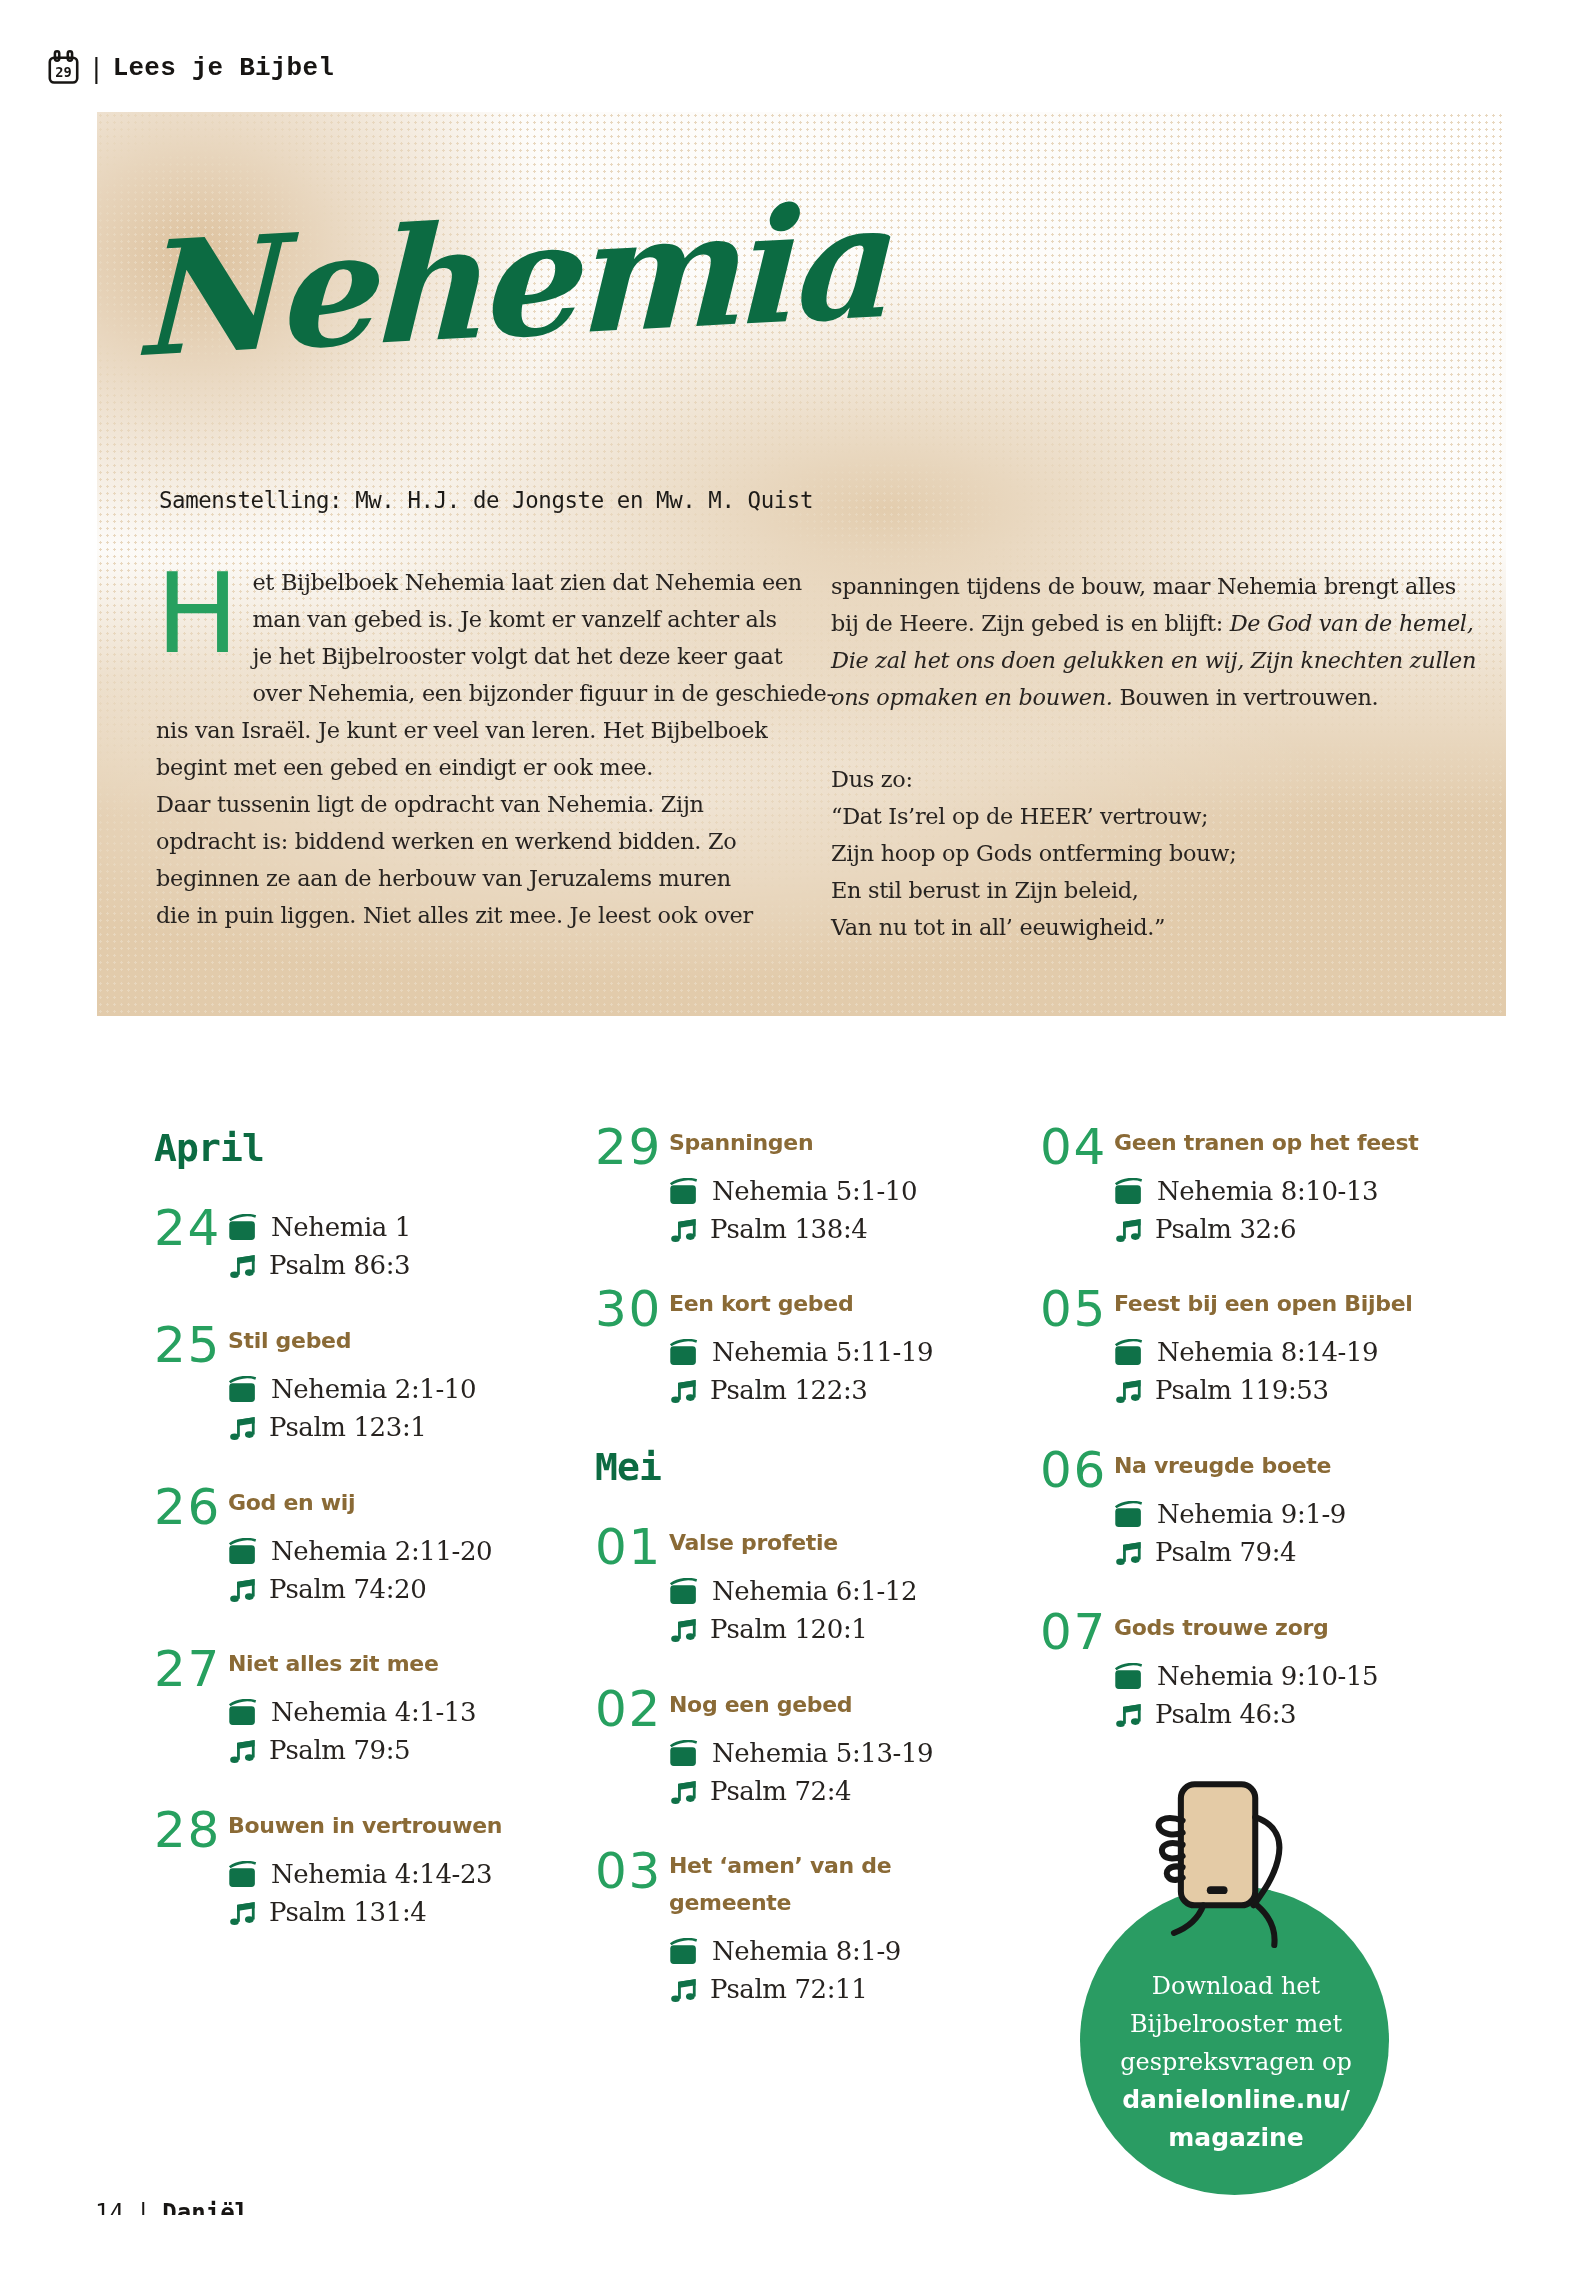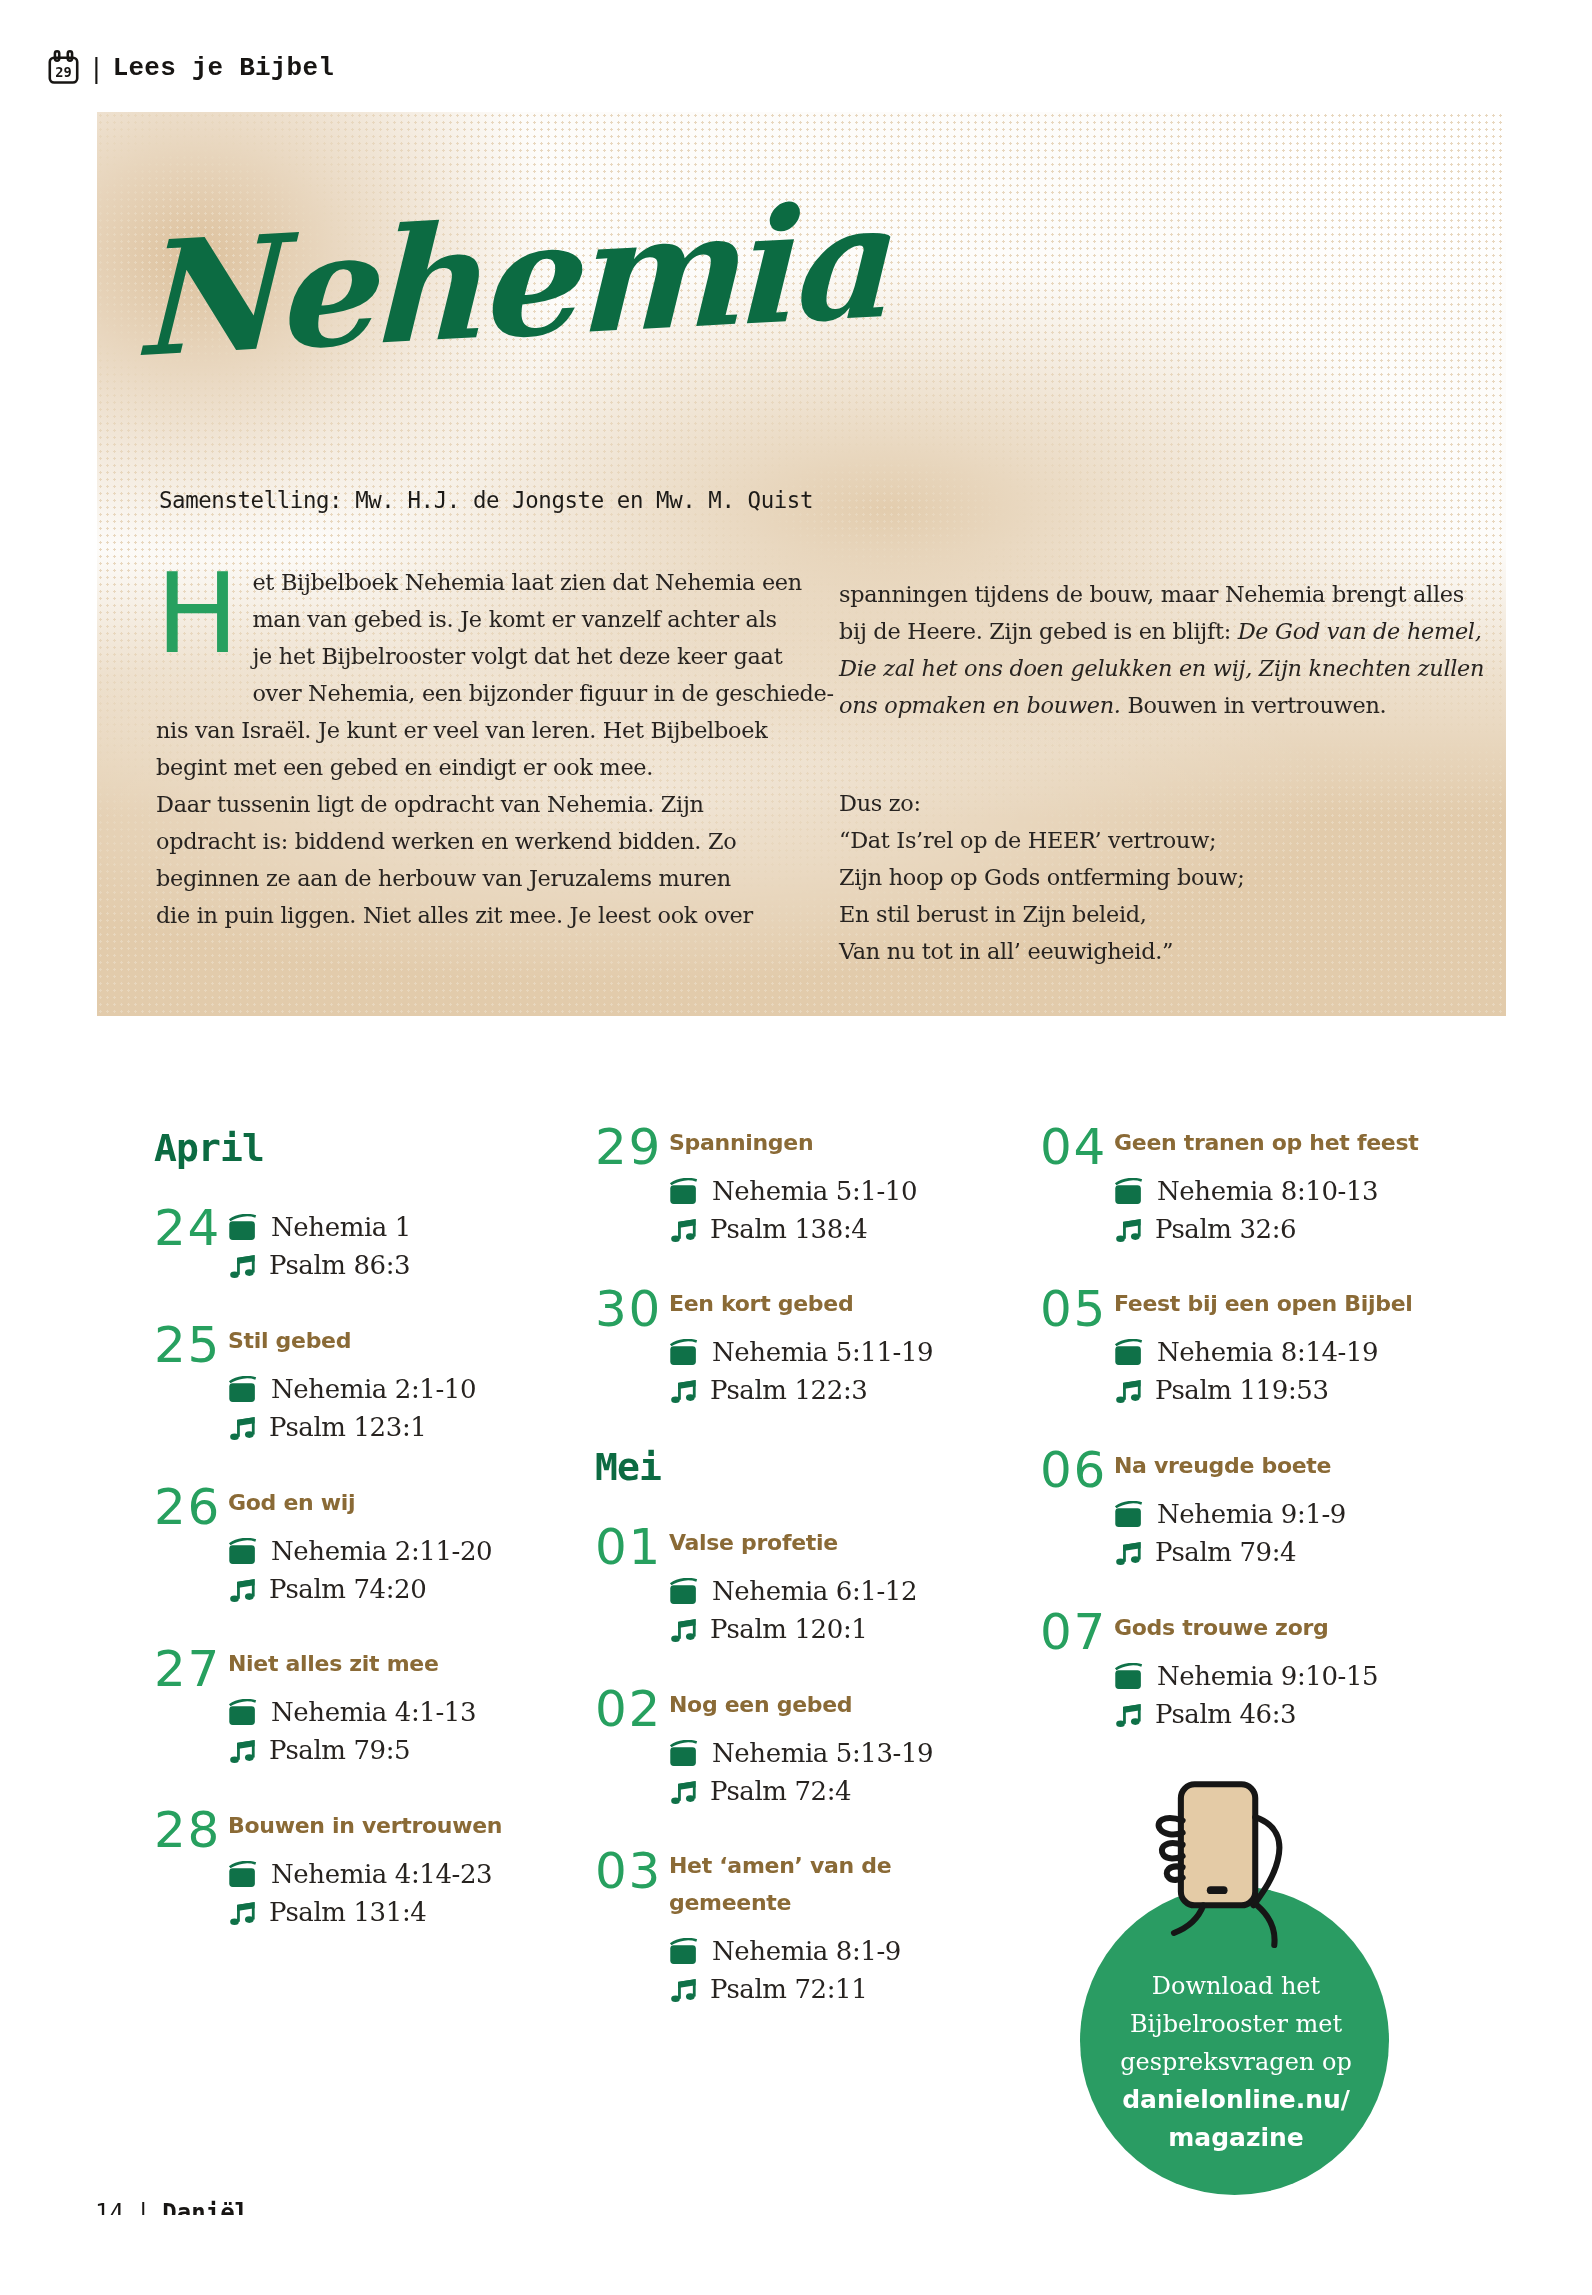--- a/index.html
+++ b/index.html
@@ -29,21 +29,21 @@
     transform:rotate(-3deg) skewX(-6deg);letter-spacing:-5.2px;}
   .byline{position:absolute;left:62px;top:375px;
     font-family:"DejaVu Sans Mono",monospace;font-size:22.4px;color:#1d1b18;letter-spacing:-0.4px;}
 
   .intro{position:absolute;left:59px;top:452px;display:flex;gap:62px;
     font-size:22.4px;line-height:37px;color:#272320;}
   .intro .icol{width:609px;white-space:nowrap;letter-spacing:-0.3px;}
   .dropcap{float:left;font-family:"DejaVu Sans",sans-serif;font-weight:500;
     font-size:110px;line-height:91px;height:109px;color:var(--green-bright,#27a05f);
     margin:5.2px 14px 0 0;}
-  .intro p{margin:12px;}
+  .intro p{margin:4px;}
   .intro .gap{height:37px;}
   .it{font-style:italic;}
 
   
   .sched-col{position:absolute;top:1122px;width:431px;}
   .c0{left:154px;} .c1{left:595px;} .c2{left:1040px;}
   .month{font-family:"DejaVu Sans Mono",monospace;font-weight:bold;font-size:38px;
     color:var(--green-dark,#0c6b42);margin:3.5px 0 33px 0;letter-spacing:-0.9px;}
   .month.mid{margin-top:22.4px;}
   .entry{display:flex;margin-bottom:40px;}

